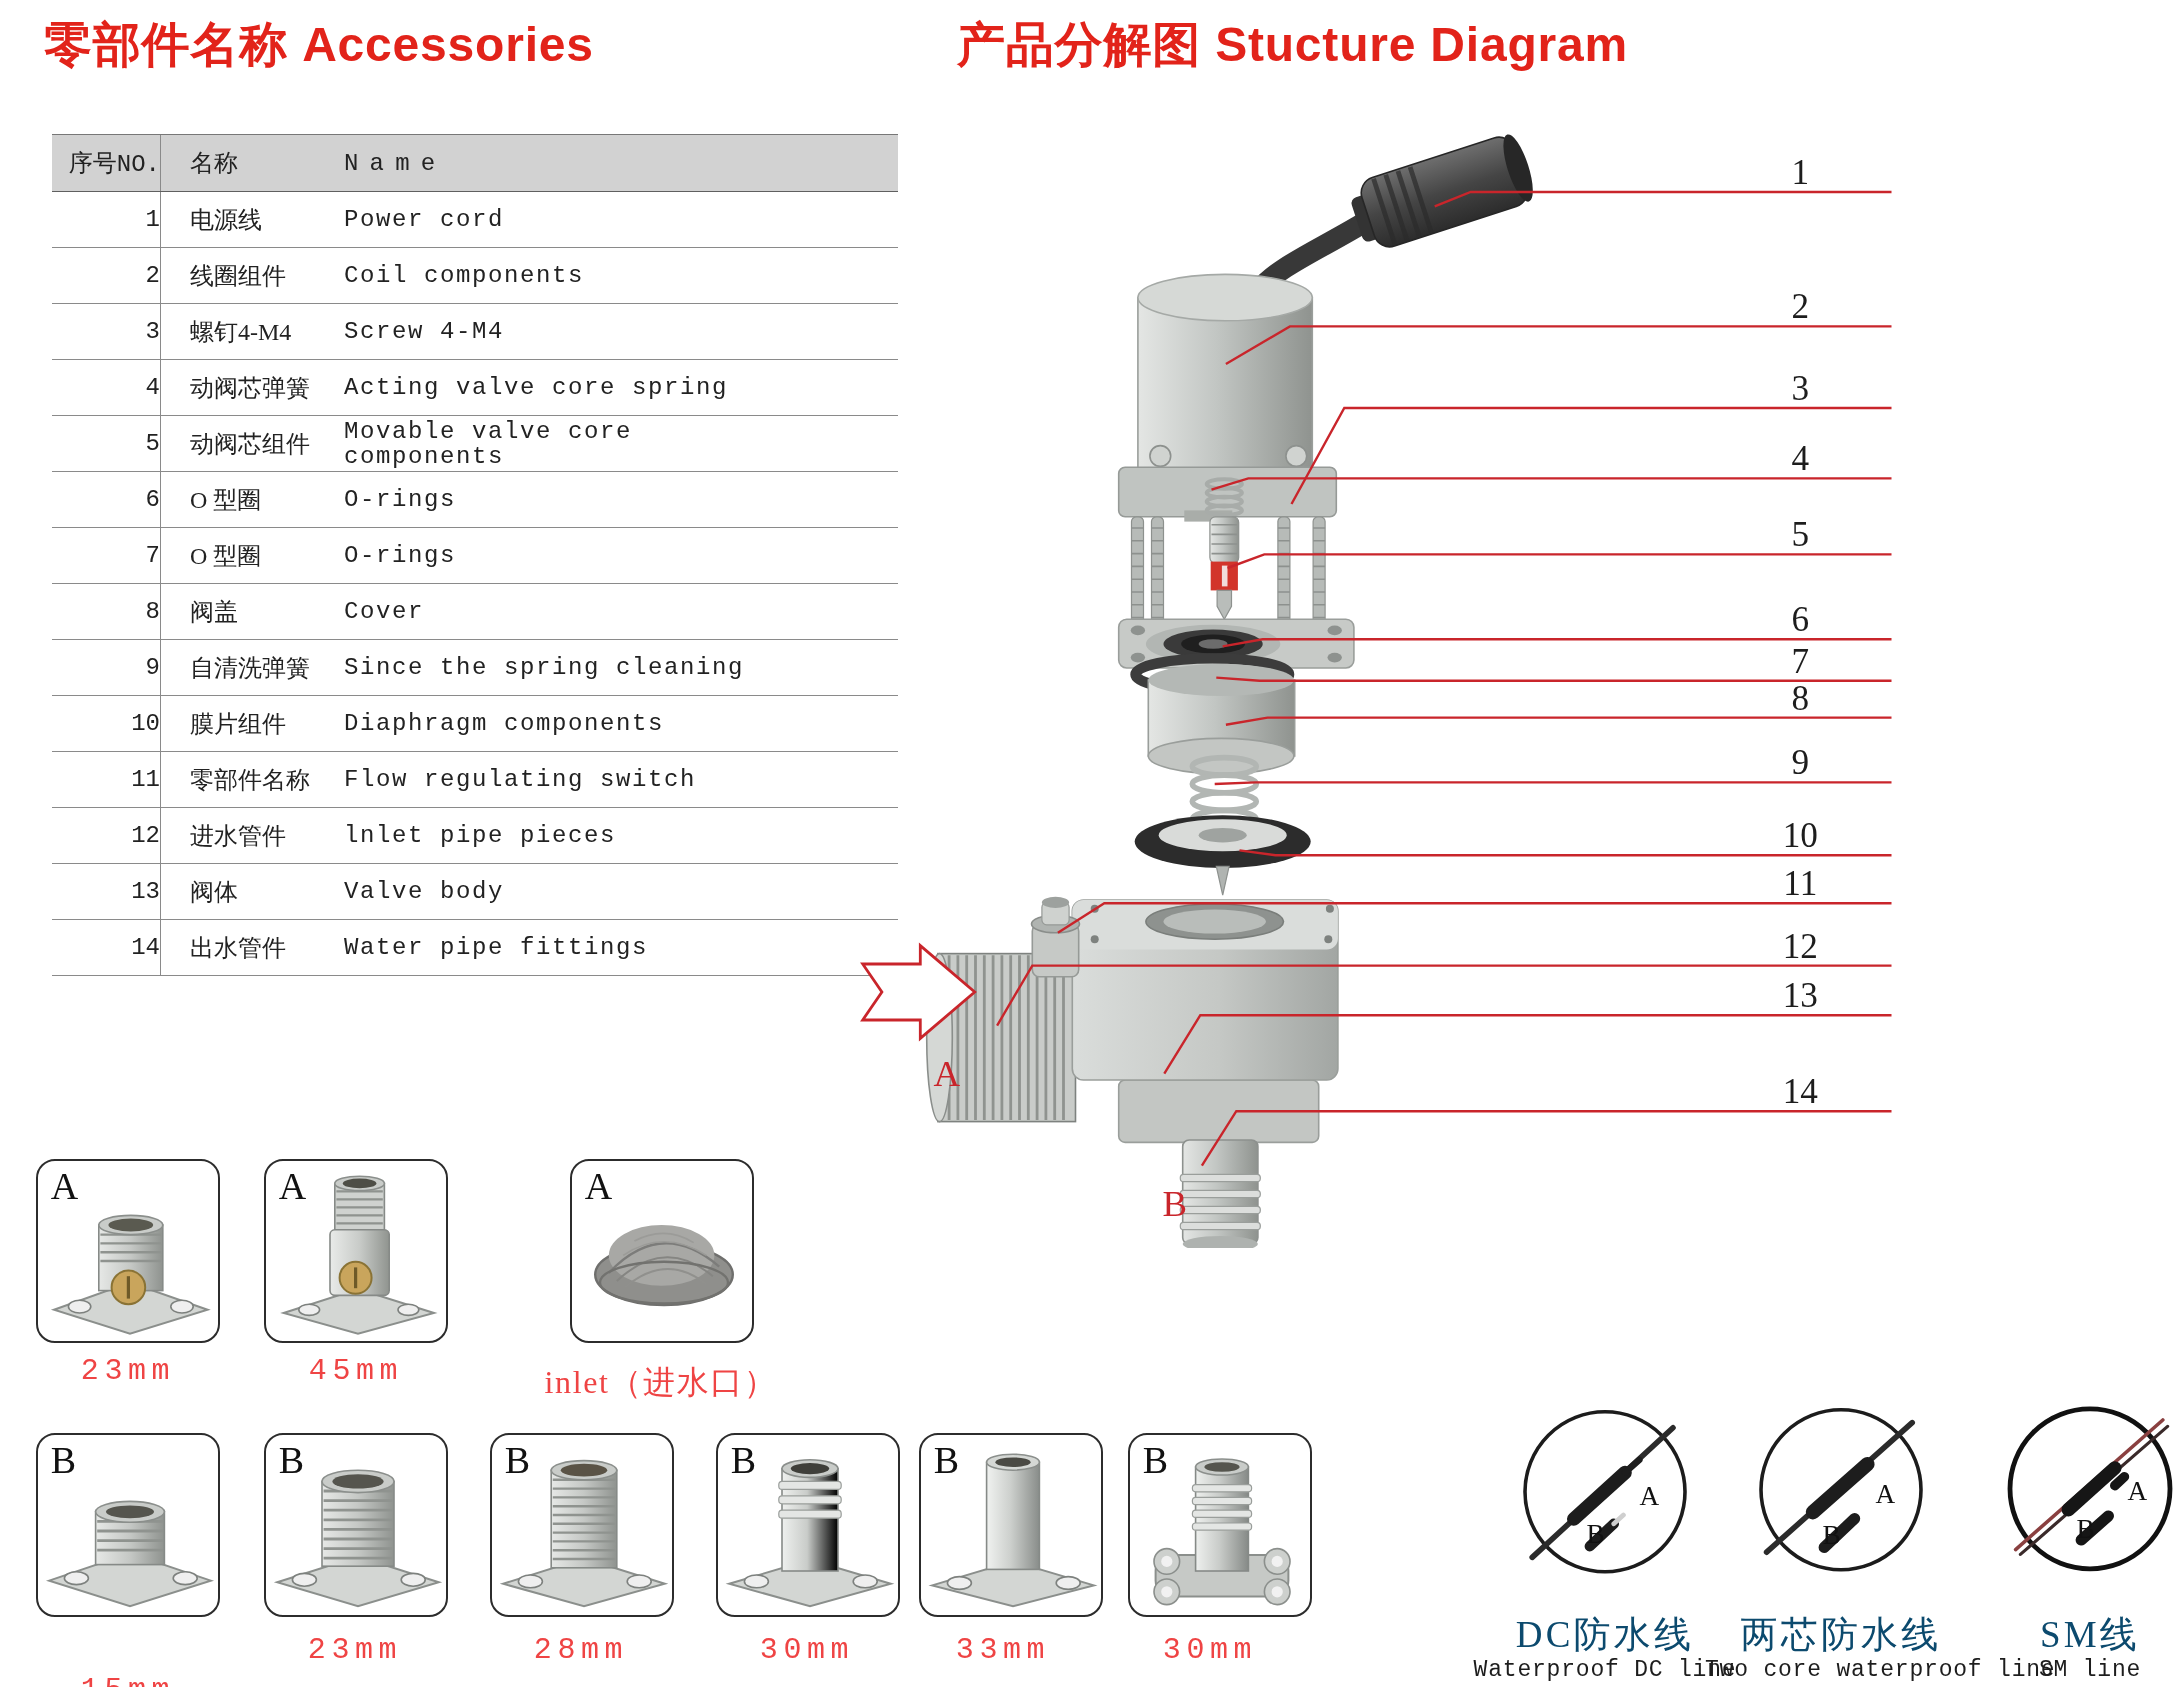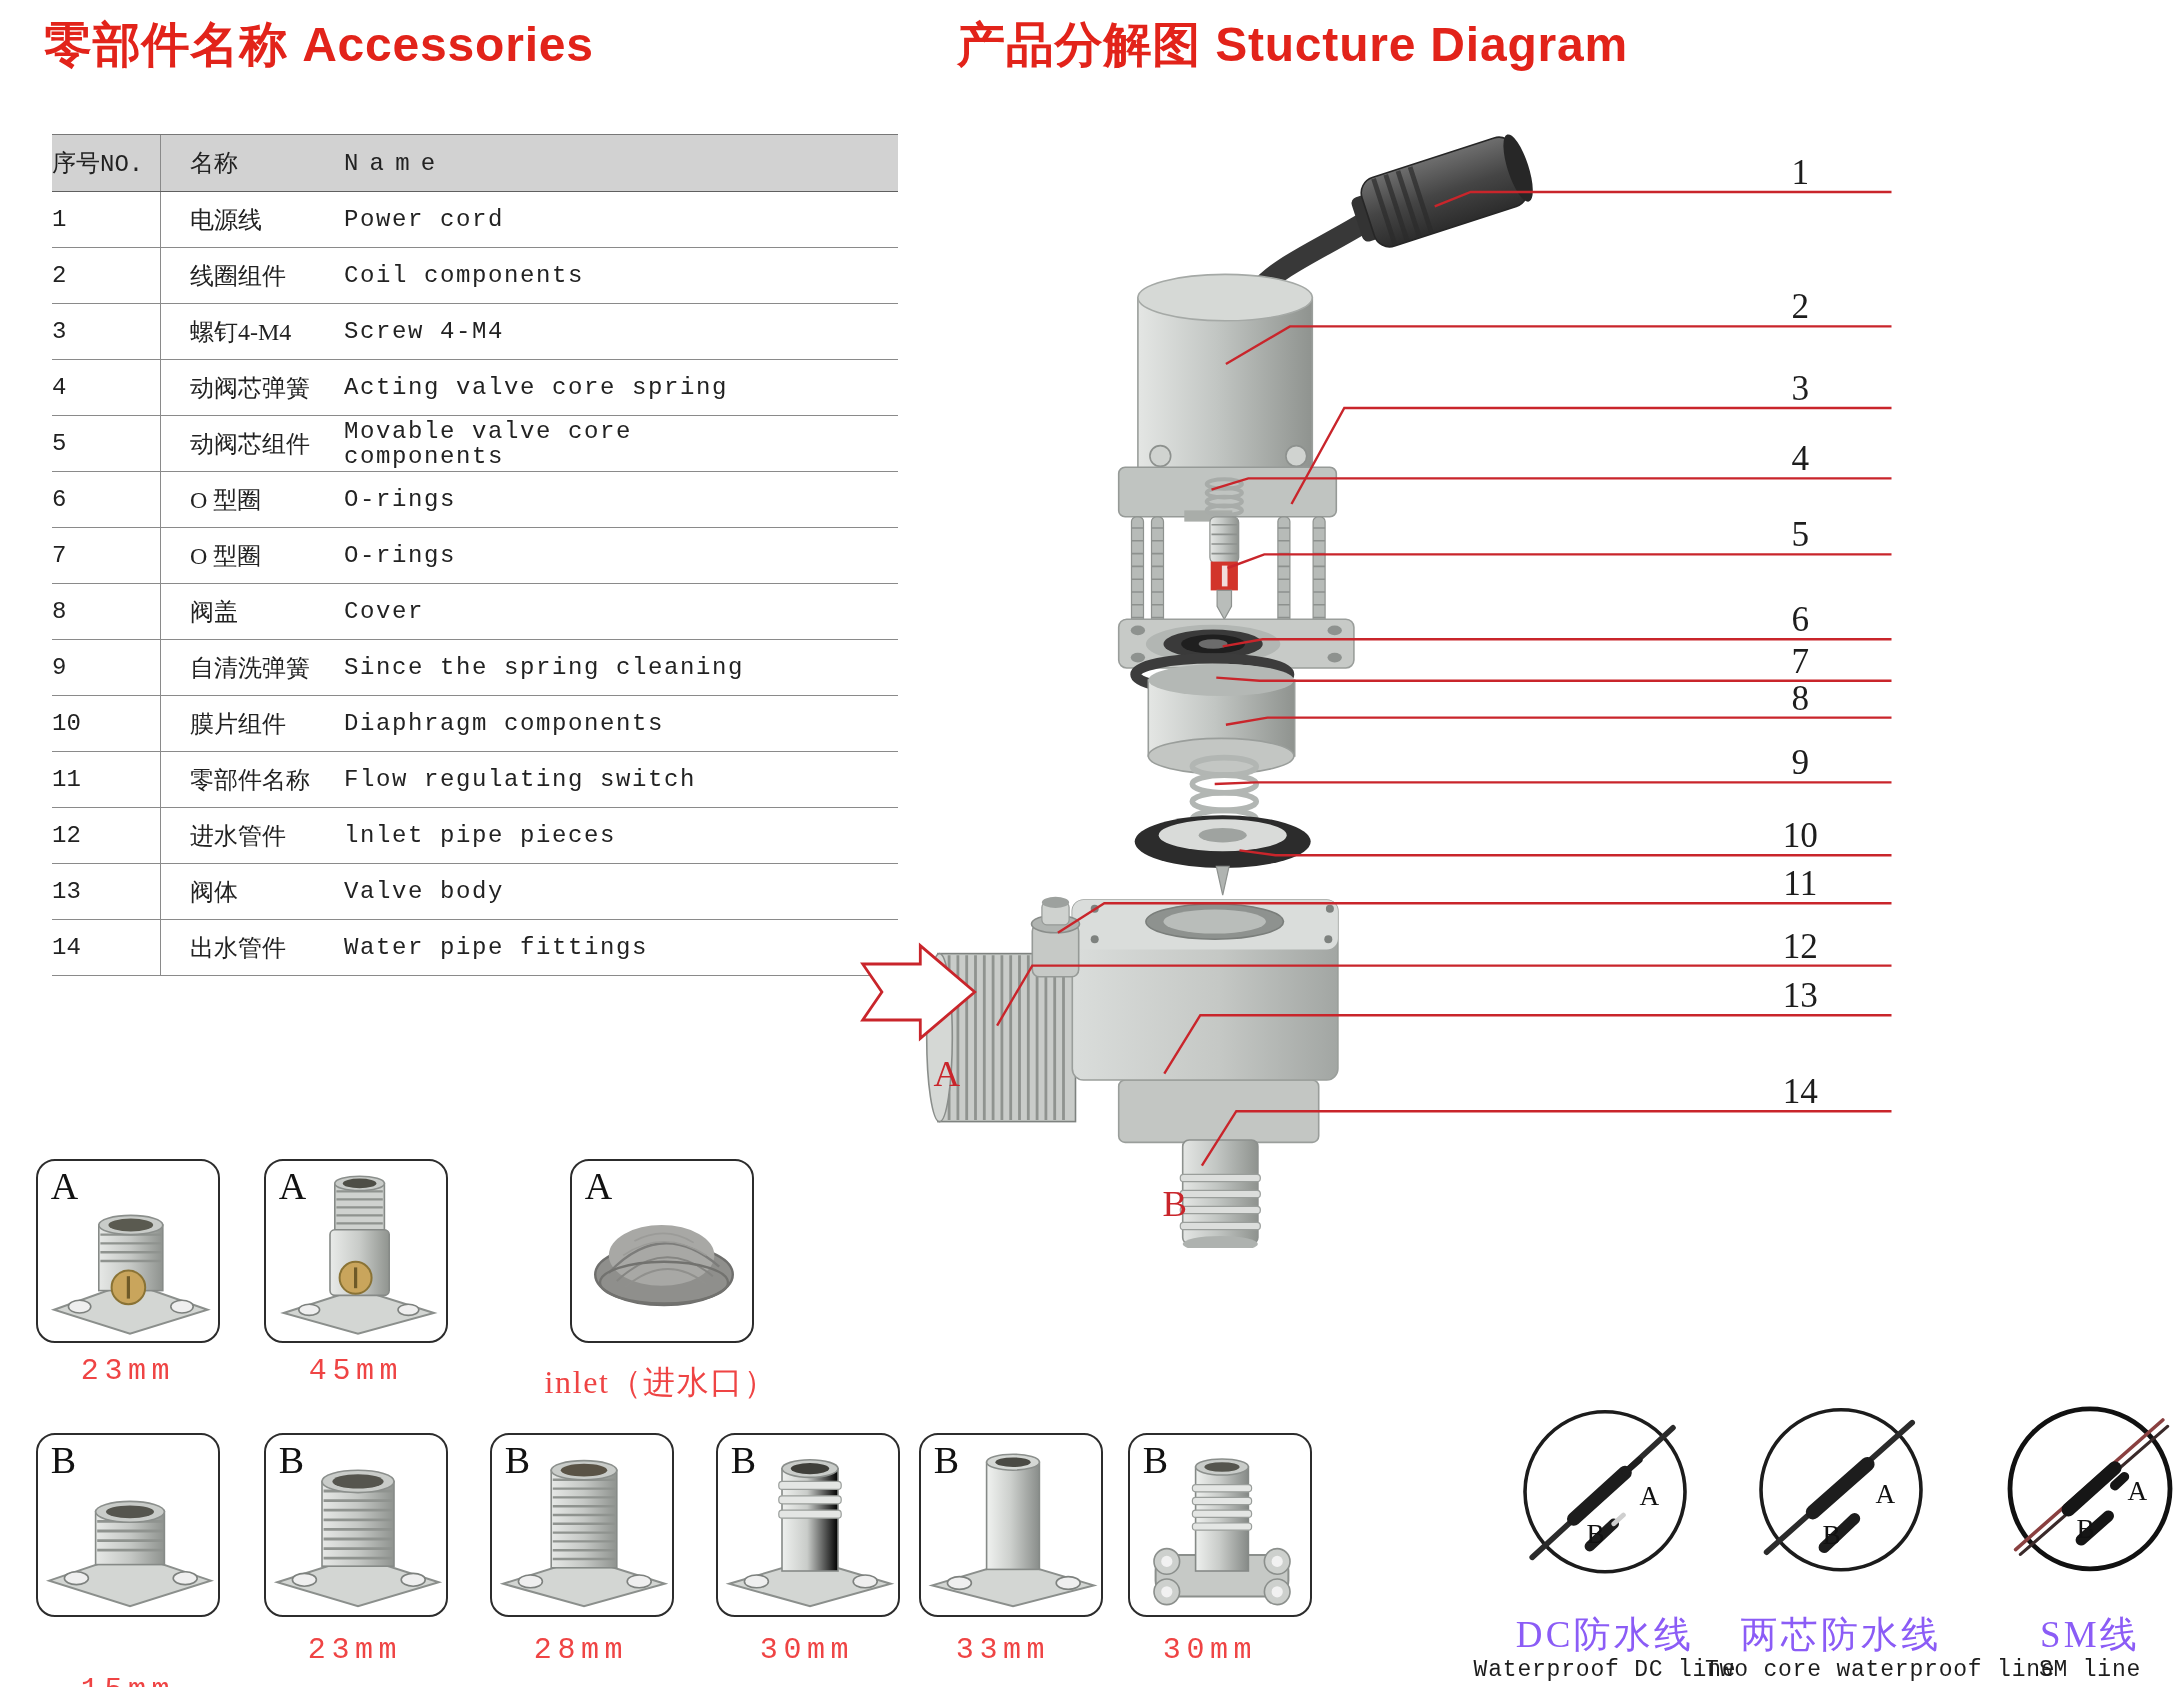--- a/index.html
+++ b/index.html
@@ -18,21 +18,21 @@
   
   .tbl { position:absolute; left:52px; top:134px; width:846px; font-size:24px; }
   .tbl .hdr {
     display:flex; height:56px; background:#d2d2d2;
     border-top:1.6px solid #777; border-bottom:1.6px solid #5f5f5f; align-items:center;
     font-family:"Liberation Mono", monospace;
   }
   .tbl .row {
     display:flex; height:55px; border-bottom:1.6px solid #8a8a8a; align-items:center;
   }
-  .c1 { width:108px; text-align:left; box-sizing:border-box;
+  .c1 { width:108px; text-align:right; box-sizing:border-box;
         font-family:"Liberation Mono", monospace; }
   .c2 { width:176px; box-sizing:border-box; border-left:1.6px solid #8a8a8a;
         padding-left:29px; align-self:stretch; display:flex; align-items:center; }
   .c3 { flex:1; padding-left:8px; font-family:"Liberation Mono", monospace;
         letter-spacing:1.6px; line-height:25px; white-space:pre-line; }
   .hdr .c3 { letter-spacing:11.2px; }
 
   
   .pbox {
     position:absolute; width:184px; height:184px; box-sizing:border-box;
@@ -46,21 +46,21 @@
   .cap {
     position:absolute; width:240px; text-align:center; font-size:30px;
     font-family:"Liberation Mono", monospace; letter-spacing:5.6px; color:#ef4444; white-space:nowrap;
   }
   .cap.serifcap { font-family:"Liberation Serif", serif; letter-spacing:1.6px; font-size:32px; }
 
   
   .cablebox { position:absolute; width:184px; height:192px; }
   .cncap {
     position:absolute; width:272px; text-align:center; font-size:37px; letter-spacing:3.2px;
-    font-family:"Liberation Serif", serif; color:#8b5cf6; white-space:nowrap;
+    font-family:"Liberation Serif", serif; color:#0c4a6e; white-space:nowrap;
   }
   .encap {
     position:absolute; width:272px; text-align:center; font-size:23px; letter-spacing:0.8px;
     font-family:"Liberation Mono", monospace; color:#1d1d1d; white-space:nowrap;
   }
   svg text.callout { font-family:"Liberation Serif", serif; font-size:44px; fill:#1d1d1d; }
   svg text.redlabel { font-family:"Liberation Serif", serif; font-size:46px; fill:#c9252b; }
   svg text.circlabel { font-family:"Liberation Serif", serif; font-size:34px; fill:#111; }
 </style>
 </head>

